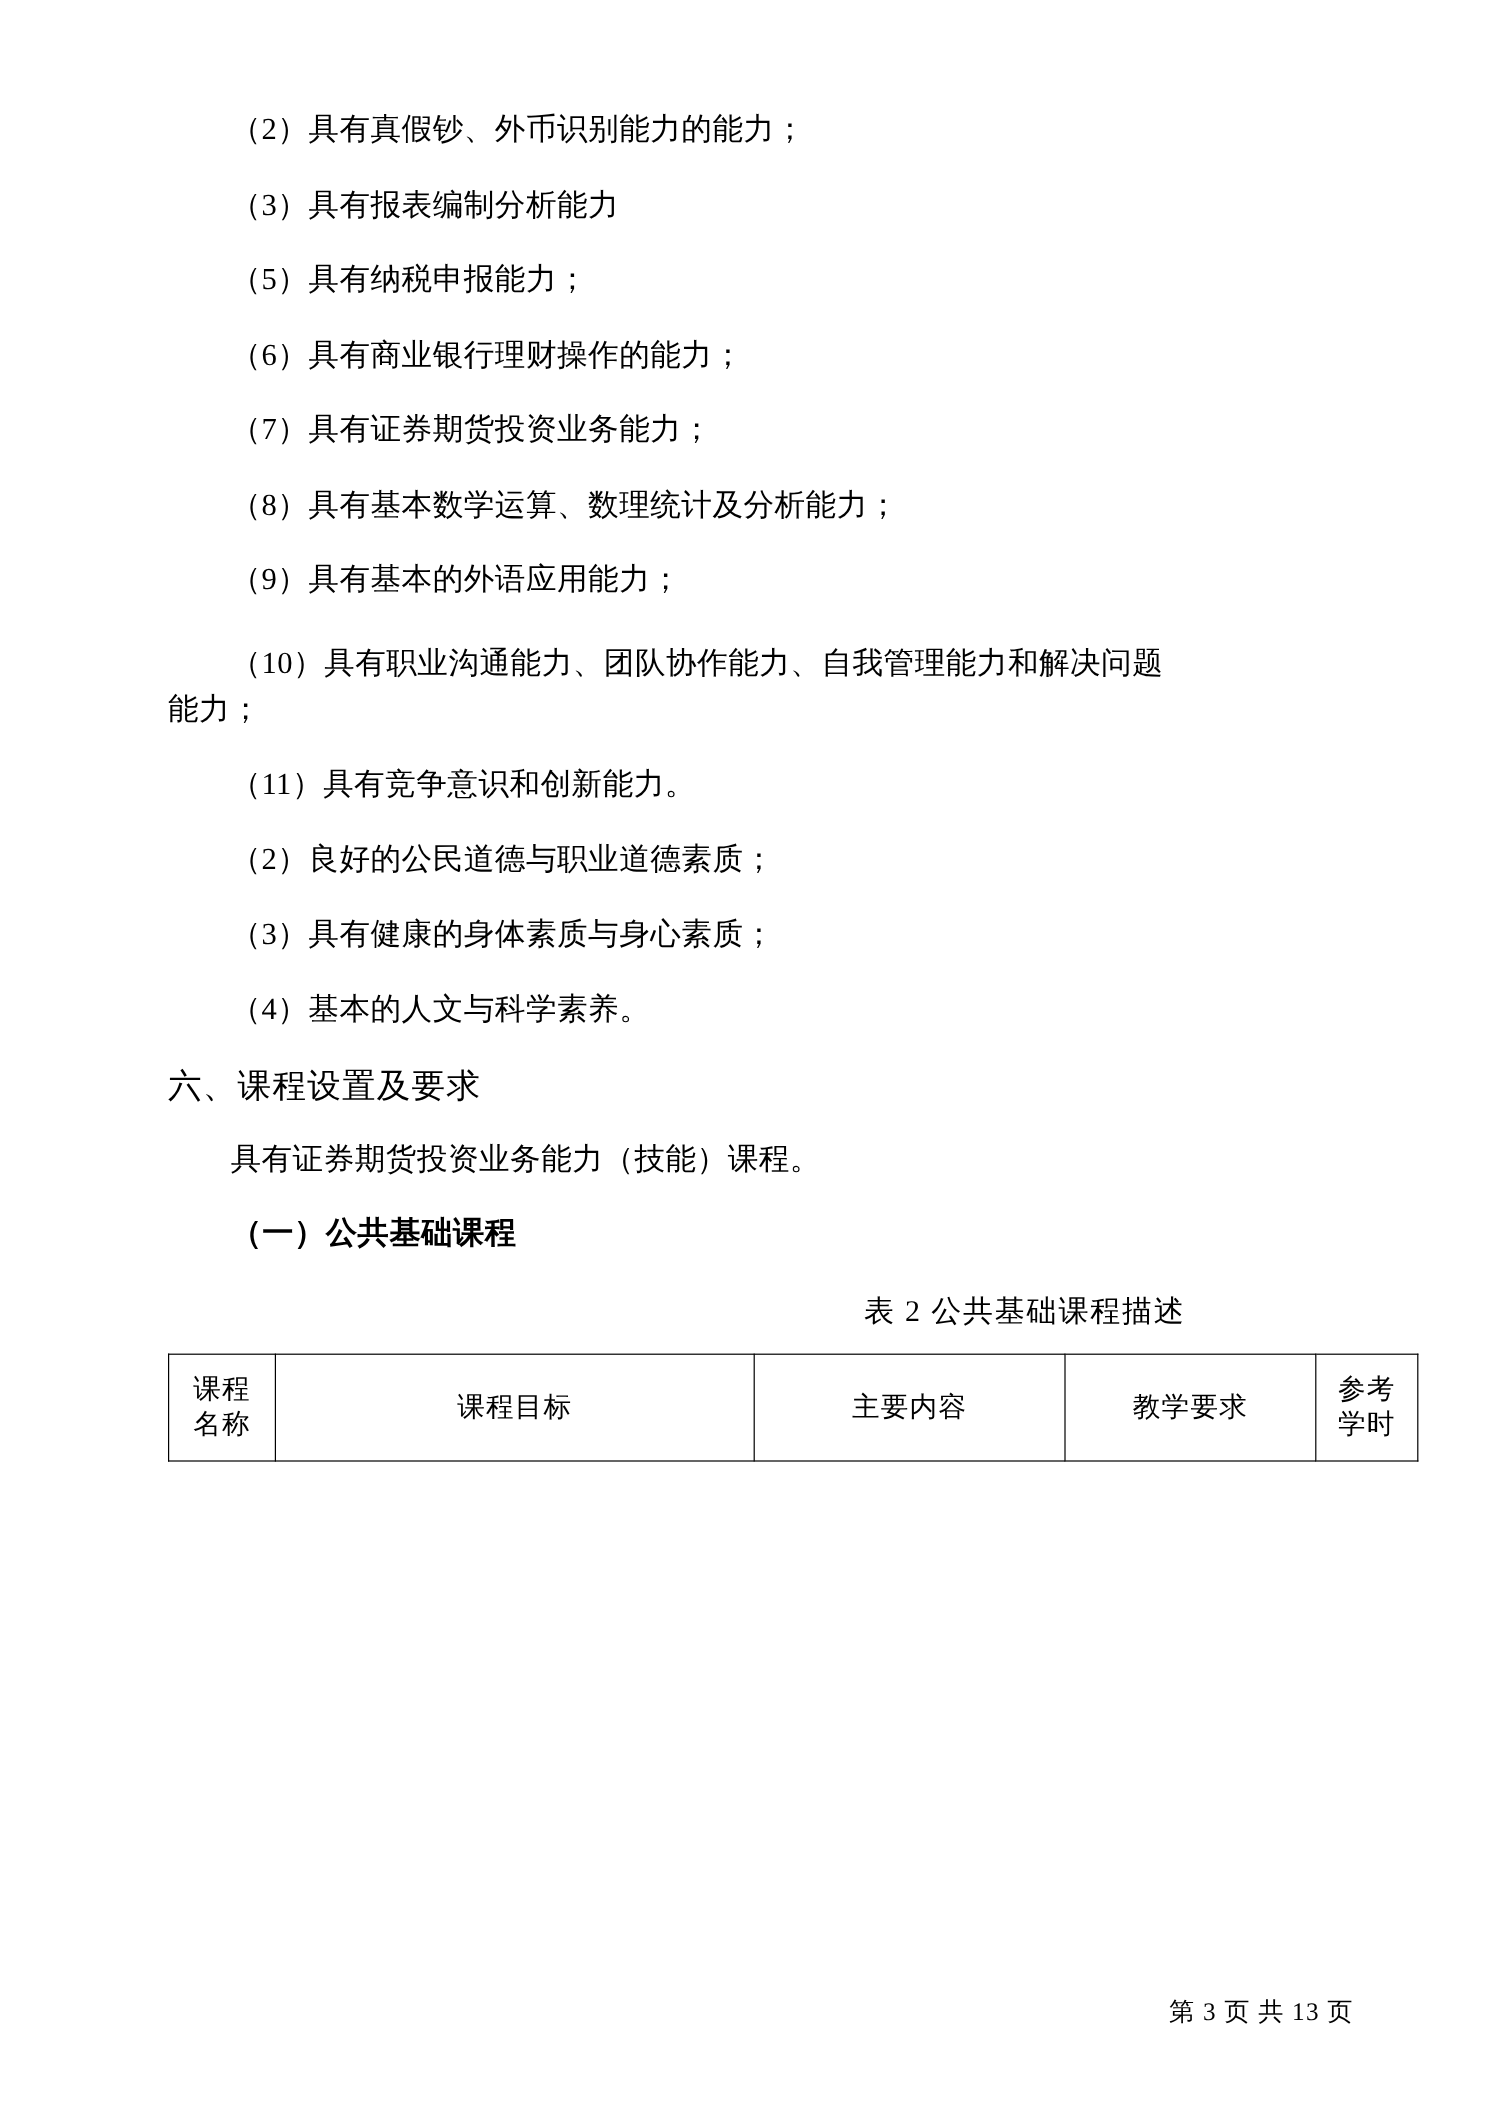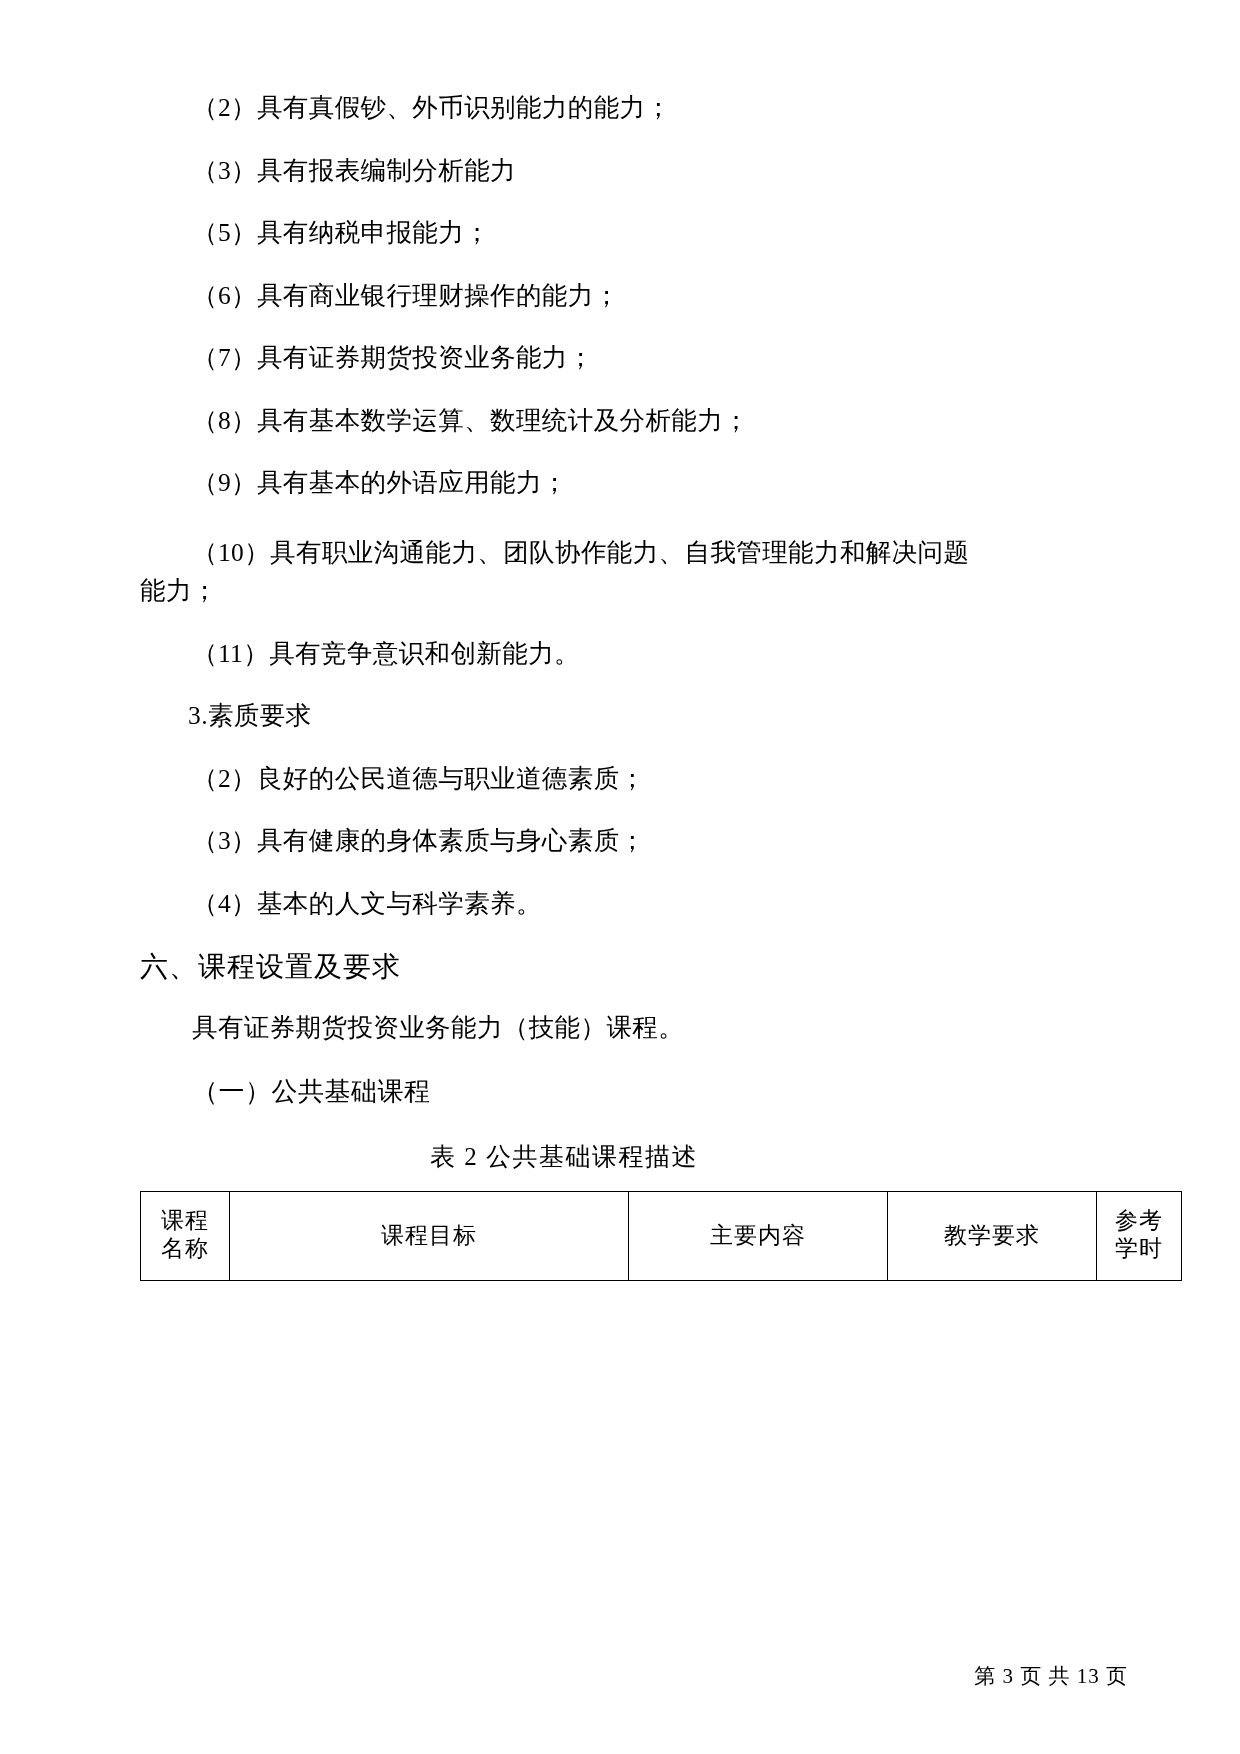--- a/index.html
+++ b/index.html
@@ -52,29 +52,29 @@
     font-family: "DejaVu Sans", "Liberation Sans", sans-serif;
     font-weight: normal;
     font-size: 28px;
     letter-spacing: 1px;
     margin: 36px 0 34px 0;
     text-indent: 0;
     white-space: nowrap;
   }
   .heading-2 {
     font-family: "DejaVu Serif", "Liberation Serif", serif;
-    font-weight: normal;
+    font-weight: bold;
     font-size: 26px;
     letter-spacing: 0.5px;
     margin: 34px 0 38px 0;
     text-indent: 52px;
     white-space: nowrap;
   }
   .table-caption {
-    text-align: center;
+    text-align: right;
     font-size: 25px;
     letter-spacing: 1.5px;
     margin: 40px 0 22px 0;
   }
   table.course-table {
     width: 100%;
     border-collapse: collapse;
     table-layout: fixed;
   }
   table.course-table th {
@@ -119,21 +119,20 @@
     <p class="para">（3）具有报表编制分析能力</p>
     <p class="para">（5）具有纳税申报能力；</p>
     <p class="para">（6）具有商业银行理财操作的能力；</p>
     <p class="para">（7）具有证券期货投资业务能力；</p>
     <p class="para">（8）具有基本数学运算、数理统计及分析能力；</p>
     <p class="para">（9）具有基本的外语应用能力；</p>
     <p class="para wrap">（10）具有职业沟通能力、团队协作能力、自我管理能力和解决问题</p>
     <p class="para hang">能力；</p>
     <p class="para">（11）具有竞争意识和创新能力。</p>
 
-    <p class="para num">3.素质要求</p>
 
     <p class="para">（2）良好的公民道德与职业道德素质；</p>
     <p class="para">（3）具有健康的身体素质与身心素质；</p>
     <p class="para">（4）基本的人文与科学素养。</p>
 
     <h1 class="heading-1">六、课程设置及要求</h1>
 
     <p class="para">具有证券期货投资业务能力（技能）课程。</p>
 
     <h2 class="heading-2">（一）公共基础课程</h2>

